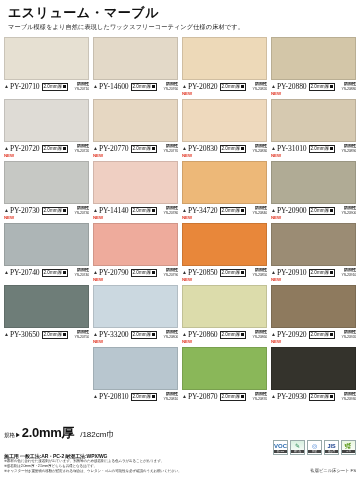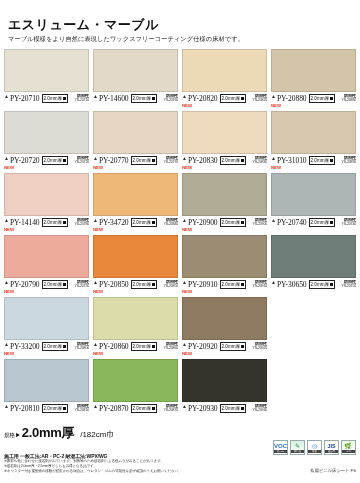--- a/index.html
+++ b/index.html
@@ -2,21 +2,21 @@
 <html><head>
 <meta charset="utf-8">
 <style>
   * { box-sizing: border-box; margin: 0; padding: 0; }
   html, body {
     width: 360px; height: 483px;
     background: #ffffff;
     font-family: "Liberation Sans", "DejaVu Sans", sans-serif;
     overflow: hidden;
   }
-  .page { position: relative; width: 360px; height: 339px; padding: 12px 4px; }
+  .page { position: relative; width: 360px; height: 339px; padding: 0 4px; }
 
   
   .header { padding: 5px 4px 2px 4px; }
   .title {
     font-size: 13px; font-weight: bold; color: #111;
     letter-spacing: .5px; line-height: 15px;
   }
   .subtitle {
     font-size: 6.2px; color: #1a1a1a; line-height: 10px;
     margin-top: 2px; letter-spacing: .1px;
@@ -32,21 +32,21 @@
   }
   .cell { height: 62px; position: relative; }
   .cell.empty { visibility: hidden; }
 
   .swatch {
     width: 100%; height: 43px;
     border: 0.5px solid rgba(0,0,0,0.12);
   }
 
   .meta {
-    display: flex; 
+    display: flex; align-items: center;
     height: 9px; margin-top: 2px;
     white-space: nowrap; overflow: hidden;
   }
   .tri {
     font-size: 5px; color: #333; line-height: 1;
     margin-right: 1px; transform: translateY(-0.5px);
   }
   .code {
     font-size: 7.6px; color: #111; letter-spacing: -0.1px;
     font-family: "Liberation Serif", "DejaVu Serif", serif;
@@ -251,20 +251,37 @@
           </span>
           <span class="spacer"></span>
           <span class="rcode">
             <div class="jp">防滑性</div>
             <div class="num">YS-20890</div>
           </span>
         </div>
         <div class="newtag">NEW</div>
       </div>
       <div class="cell">
+        <div class="swatch" style="background: rgb(198, 200, 196);"></div>
+        <div class="meta">
+          <span class="tri">▲</span>
+          <span class="code">PY-20730</span>
+          <span class="thick">
+            <span>2.0mm厚</span>
+            <span class="sq"></span>
+          </span>
+          <span class="spacer"></span>
+          <span class="rcode">
+            <div class="jp">防滑性</div>
+            <div class="num">YS-20730</div>
+          </span>
+        </div>
+        <div class="newtag">NEW</div>
+      </div>
+      <div class="cell">
         <div class="swatch" style="background: rgb(239, 207, 194);"></div>
         <div class="meta">
           <span class="tri">▲</span>
           <span class="code">PY-14140</span>
           <span class="thick">
             <span>2.0mm厚</span>
             <span class="sq"></span>
           </span>
           <span class="spacer"></span>
           <span class="rcode">

